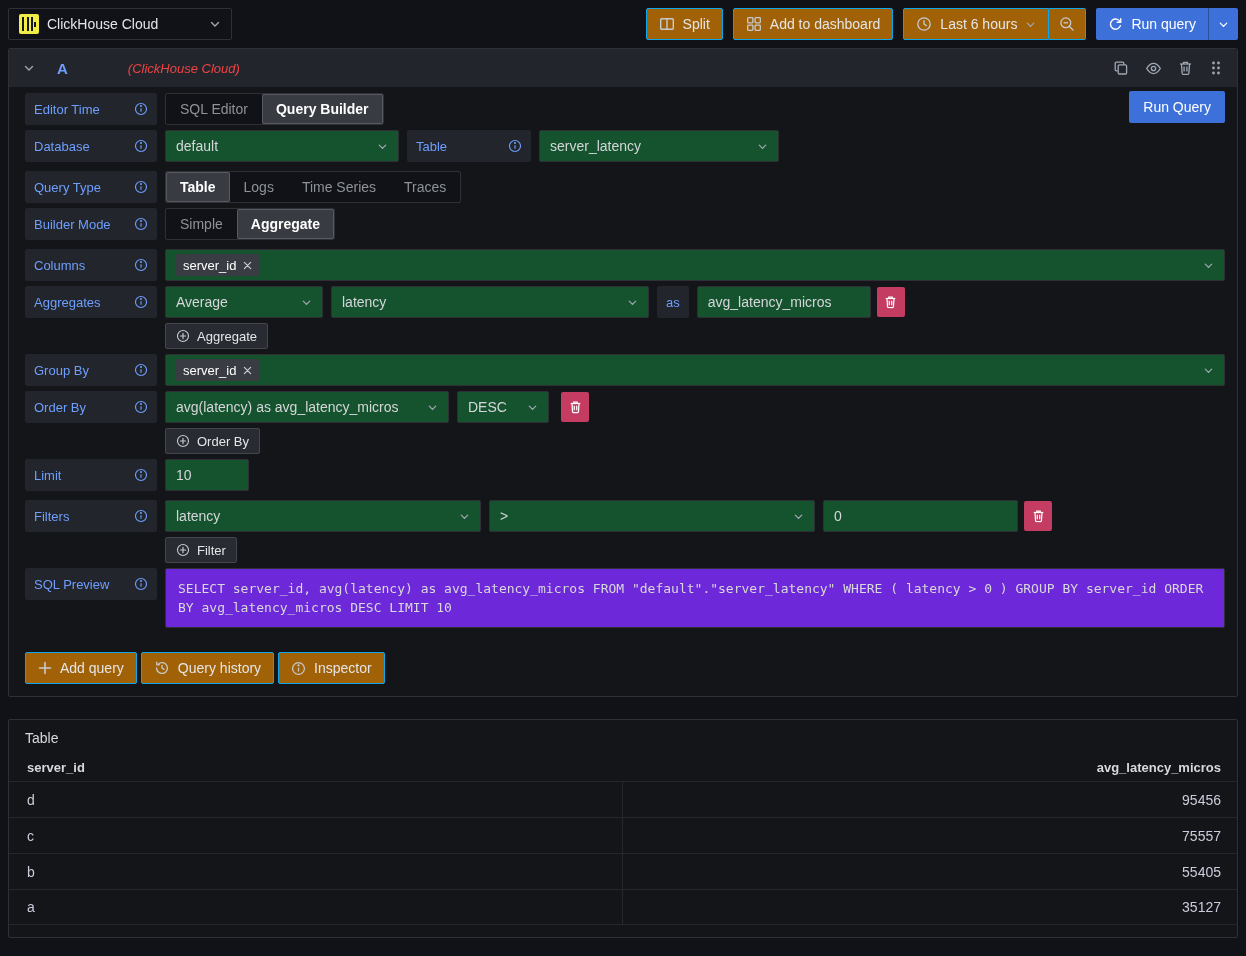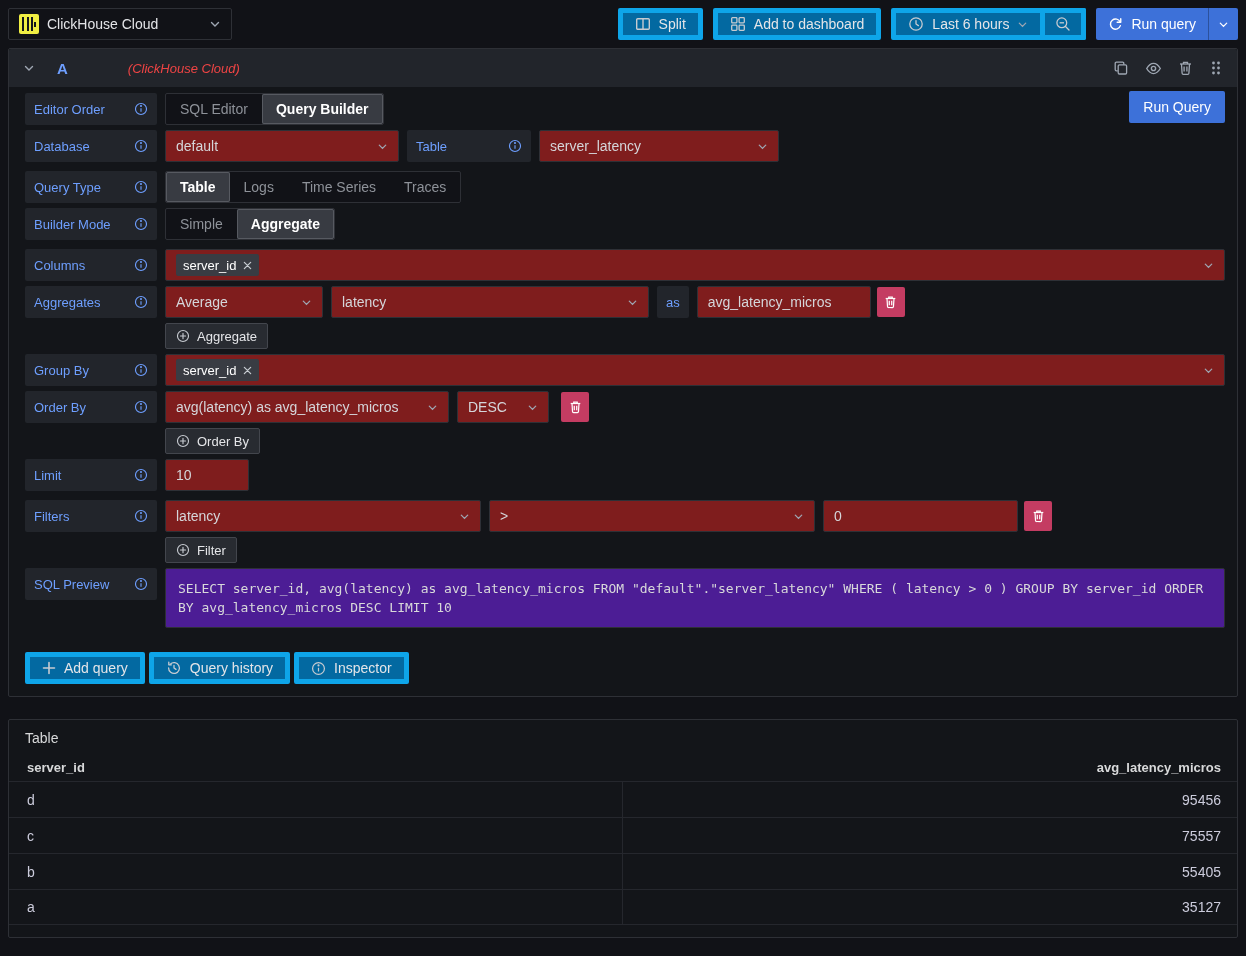--- a/index.html
+++ b/index.html
@@ -24,21 +24,21 @@
     background-image:repeating-linear-gradient(90deg,#15171c 0 2px,transparent 2px 4.6px);
     background-size:11px 14px; background-position:3px 3px; background-repeat:no-repeat;
   }
   .ch-logo::after { content:""; position:absolute; right:3px; top:8px; width:2px; height:5px; background:#15171c; }
   .chev { color:#9fa7b3; flex:0 0 auto; }
   .ds-picker .chev { margin-left:auto; }
 
   .topbar-right { display:flex; align-items:center; gap:10px; }
   .btn {
     height:32px; display:inline-flex; align-items:center; gap:8px; padding:0 12px;
-    background:#0369a1; border:5px solid #0ea5e9; border-radius:2px; cursor:pointer;
+    background:#a16207; border:1px solid #0ea5e9; border-radius:2px; cursor:pointer;
     color:#e4e5e8; font-size:14px; font-weight:500; white-space:nowrap;
   }
   .btn .ic { color:#c7cbd1; }
   .btn-group { display:inline-flex; }
   .btn-group .btn:first-child { border-radius:2px 0 0 2px; }
   .btn-group .btn:last-child { border-radius:0 2px 2px 0; border-left:none; padding:0 10px; }
   .btn-primary { background:#3d71d9; border:none; color:#ffffff; }
   .run-split { display:inline-flex; }
   .run-split .main { border-radius:2px 0 0 2px; border-right:1px solid rgba(0,0,0,0.28); }
   .run-split .caret { border-radius:0 2px 2px 0; padding:0 9px; }
@@ -72,21 +72,21 @@
     display:flex; align-items:center; justify-content:space-between; padding:0 9px;
     color:#6e9fff; font-weight:500; font-size:13px;
   }
   .lbl .info { color:#6e9fff; }
   .lbl-sm {
     height:32px; background:#22252b; border-radius:2px; display:flex; align-items:center;
     padding:0 9px; color:#6e9fff; font-weight:500; font-size:13px; flex:0 0 auto;
   }
 
   .select, .tinput {
-    height:32px; background:#7f1d1d; border:1px solid #2e3036; border-radius:2px;
+    height:32px; background:#14532d; border:1px solid #2e3036; border-radius:2px;
     display:flex; align-items:center; padding:0 10px; font-size:14px; color:#d5d6da;
   }
   .select { cursor:pointer; }
   .select .chev { margin-left:auto; padding-left:8px; }
   .tinput { font-family:"Liberation Sans", sans-serif; width:100%; }
   input.tinput { outline:none; }
   .grow { flex:1 1 auto; }
 
   .seg {
     display:inline-flex; border:1px solid #2e3036; border-radius:2px; background:#111217;
@@ -112,21 +112,21 @@
   }
   .add-btn .ic { color:#c7cbd1; }
 
   .del-btn {
     width:28px; height:30px; flex:0 0 28px; background:#c43c62; border:none; border-radius:2px;
     color:#fff; display:flex; align-items:center; justify-content:center; cursor:pointer;
   }
 
   .sql-row { align-items:flex-start; }
   .sql-box {
-    flex:1 1 auto; min-height:60px; background:#4c1d95; border:1px solid #2e3036; border-radius:2px;
+    flex:1 1 auto; min-height:60px; background:#6d28d9; border:1px solid #2e3036; border-radius:2px;
     padding:10px 12px; font-family:"DejaVu Sans Mono", monospace; font-size:13px; line-height:19px;
     color:#d8d9da; white-space:pre-wrap; word-break:break-all;
   }
 
   .footer-row { display:flex; gap:4px; margin-top:24px; margin-bottom:2px; }
 
   
   .table-panel { margin:22px 8px 0 8px; border:1px solid #2e3036; border-radius:2px; background:#131519; padding-bottom:12px; }
   .tp-title { padding:10px 16px 14px 16px; font-size:14px; font-weight:500; color:#d8d9da; }
   .tgrid { width:100%; }
@@ -271,21 +271,21 @@
           </span>
       </button>
     </span>
   </div>
 
   <div class="panel-body">
     <button class="run-query-btn">Run Query</button>
 
     <div class="frow">
       <div class="lbl">
-        <span>Editor Order</span>
+        <span>Editor Time</span>
         <span class="info">
             <svg width="14" height="14" viewBox="0 0 16 16" fill="none" stroke="currentColor" stroke-width="1.3">
               <circle cx="8" cy="8" r="6.3"></circle>
               <line x1="8" y1="7.2" x2="8" y2="11.2"></line>
               <circle cx="8" cy="4.7" r="0.5" fill="currentColor"></circle>
             </svg>
           </span>
       </div>
       <div class="seg">
         <div class="opt">SQL Editor</div>

